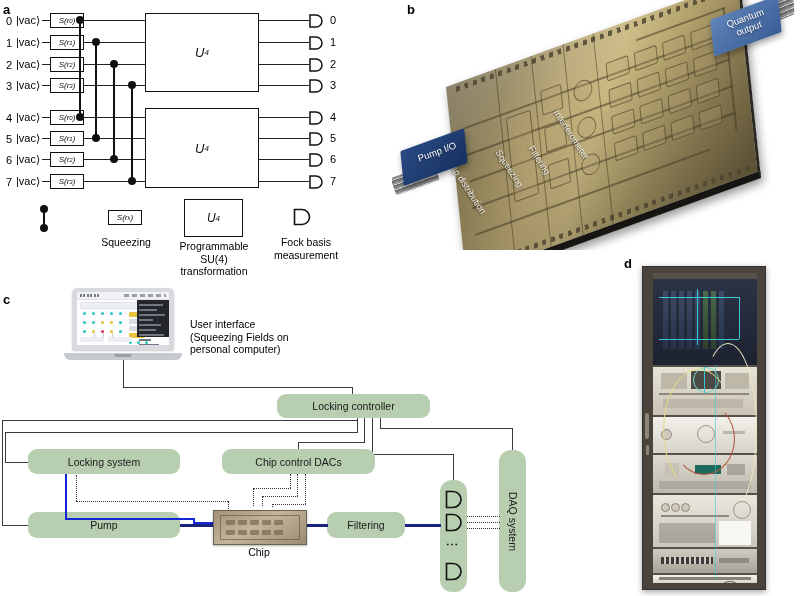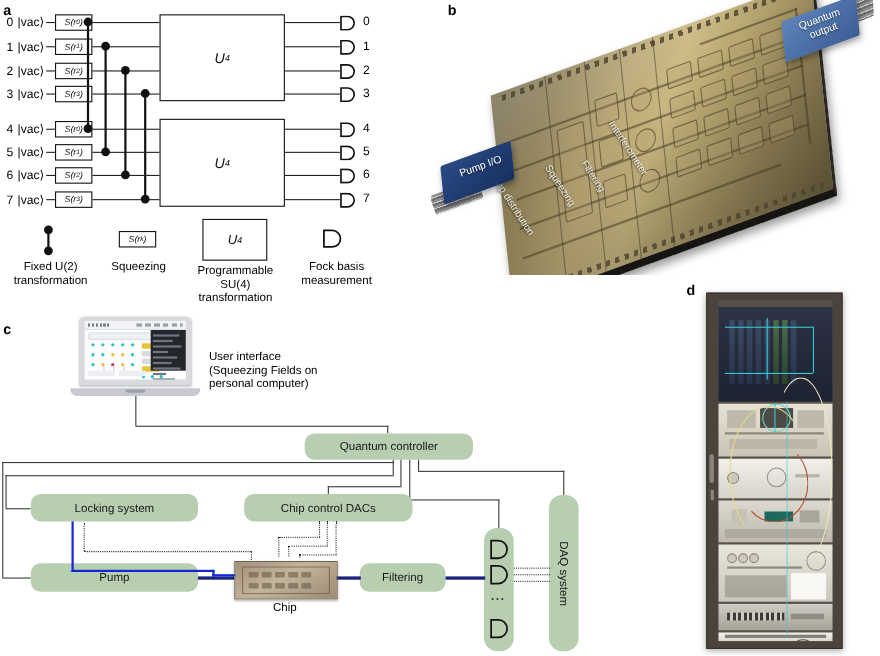--- a/index.html
+++ b/index.html
@@ -304,24 +304,20 @@
   <div class="det" style="left:309px;top:175px;">
     <svg width="15" height="14" viewBox="0 0 15 14">
         <path d="M1 1 L7 1 A6 6 0 0 1 7 13 L1 13 Z" fill="#fff" stroke="#111" stroke-width="1.5"></path>
       </svg>
   </div>
   <div class="det-num" style="left:330px;top:175px;">7</div>
 
   <div class="dot" style="left:40px;top:205px;"></div>
   <div class="vline" style="left:43px;top:209px;height:18px;"></div>
   <div class="dot" style="left:40px;top:224px;"></div>
-  <div class="legend-cap" style="left:2px;top:236px;width:88px;">
-    <div>Fixed U(2)</div>
-    <div>transformation</div>
-  </div>
 
   <div class="sq-box" style="left:108px;top:210px;">
     <span>S(r</span>
       <sub>k</sub>
       <span>)</span>
   </div>
   <div class="legend-cap" style="left:88px;top:236px;width:76px;">
     <div>Squeezing</div>
   </div>
 
@@ -479,21 +475,21 @@
     <div>User interface</div>
     <div>(Squeezing Fields on</div>
     <div>personal computer)</div>
   </div>
 
   <div class="cline v" style="left:123px;top:88px;height:27px;"></div>
   <div class="cline h" style="left:123px;top:115px;width:230px;"></div>
   <div class="cline v" style="left:352px;top:115px;height:7px;"></div>
 
   <div class="gbox" style="left:277px;top:122px;width:153px;height:24px;">
-    <span>Quantum controller</span>
+    <span>Locking controller</span>
   </div>
 
   <div class="cline v" style="left:357px;top:146px;height:14px;"></div>
   <div class="cline h" style="left:5px;top:160px;width:353px;"></div>
   <div class="cline v" style="left:5px;top:160px;height:30px;"></div>
   <div class="cline h" style="left:5px;top:190px;width:23px;"></div>
 
   <div class="cline v" style="left:364px;top:146px;height:24px;"></div>
   <div class="cline h" style="left:298px;top:170px;width:67px;"></div>
   <div class="cline v" style="left:298px;top:170px;height:13px;"></div>

